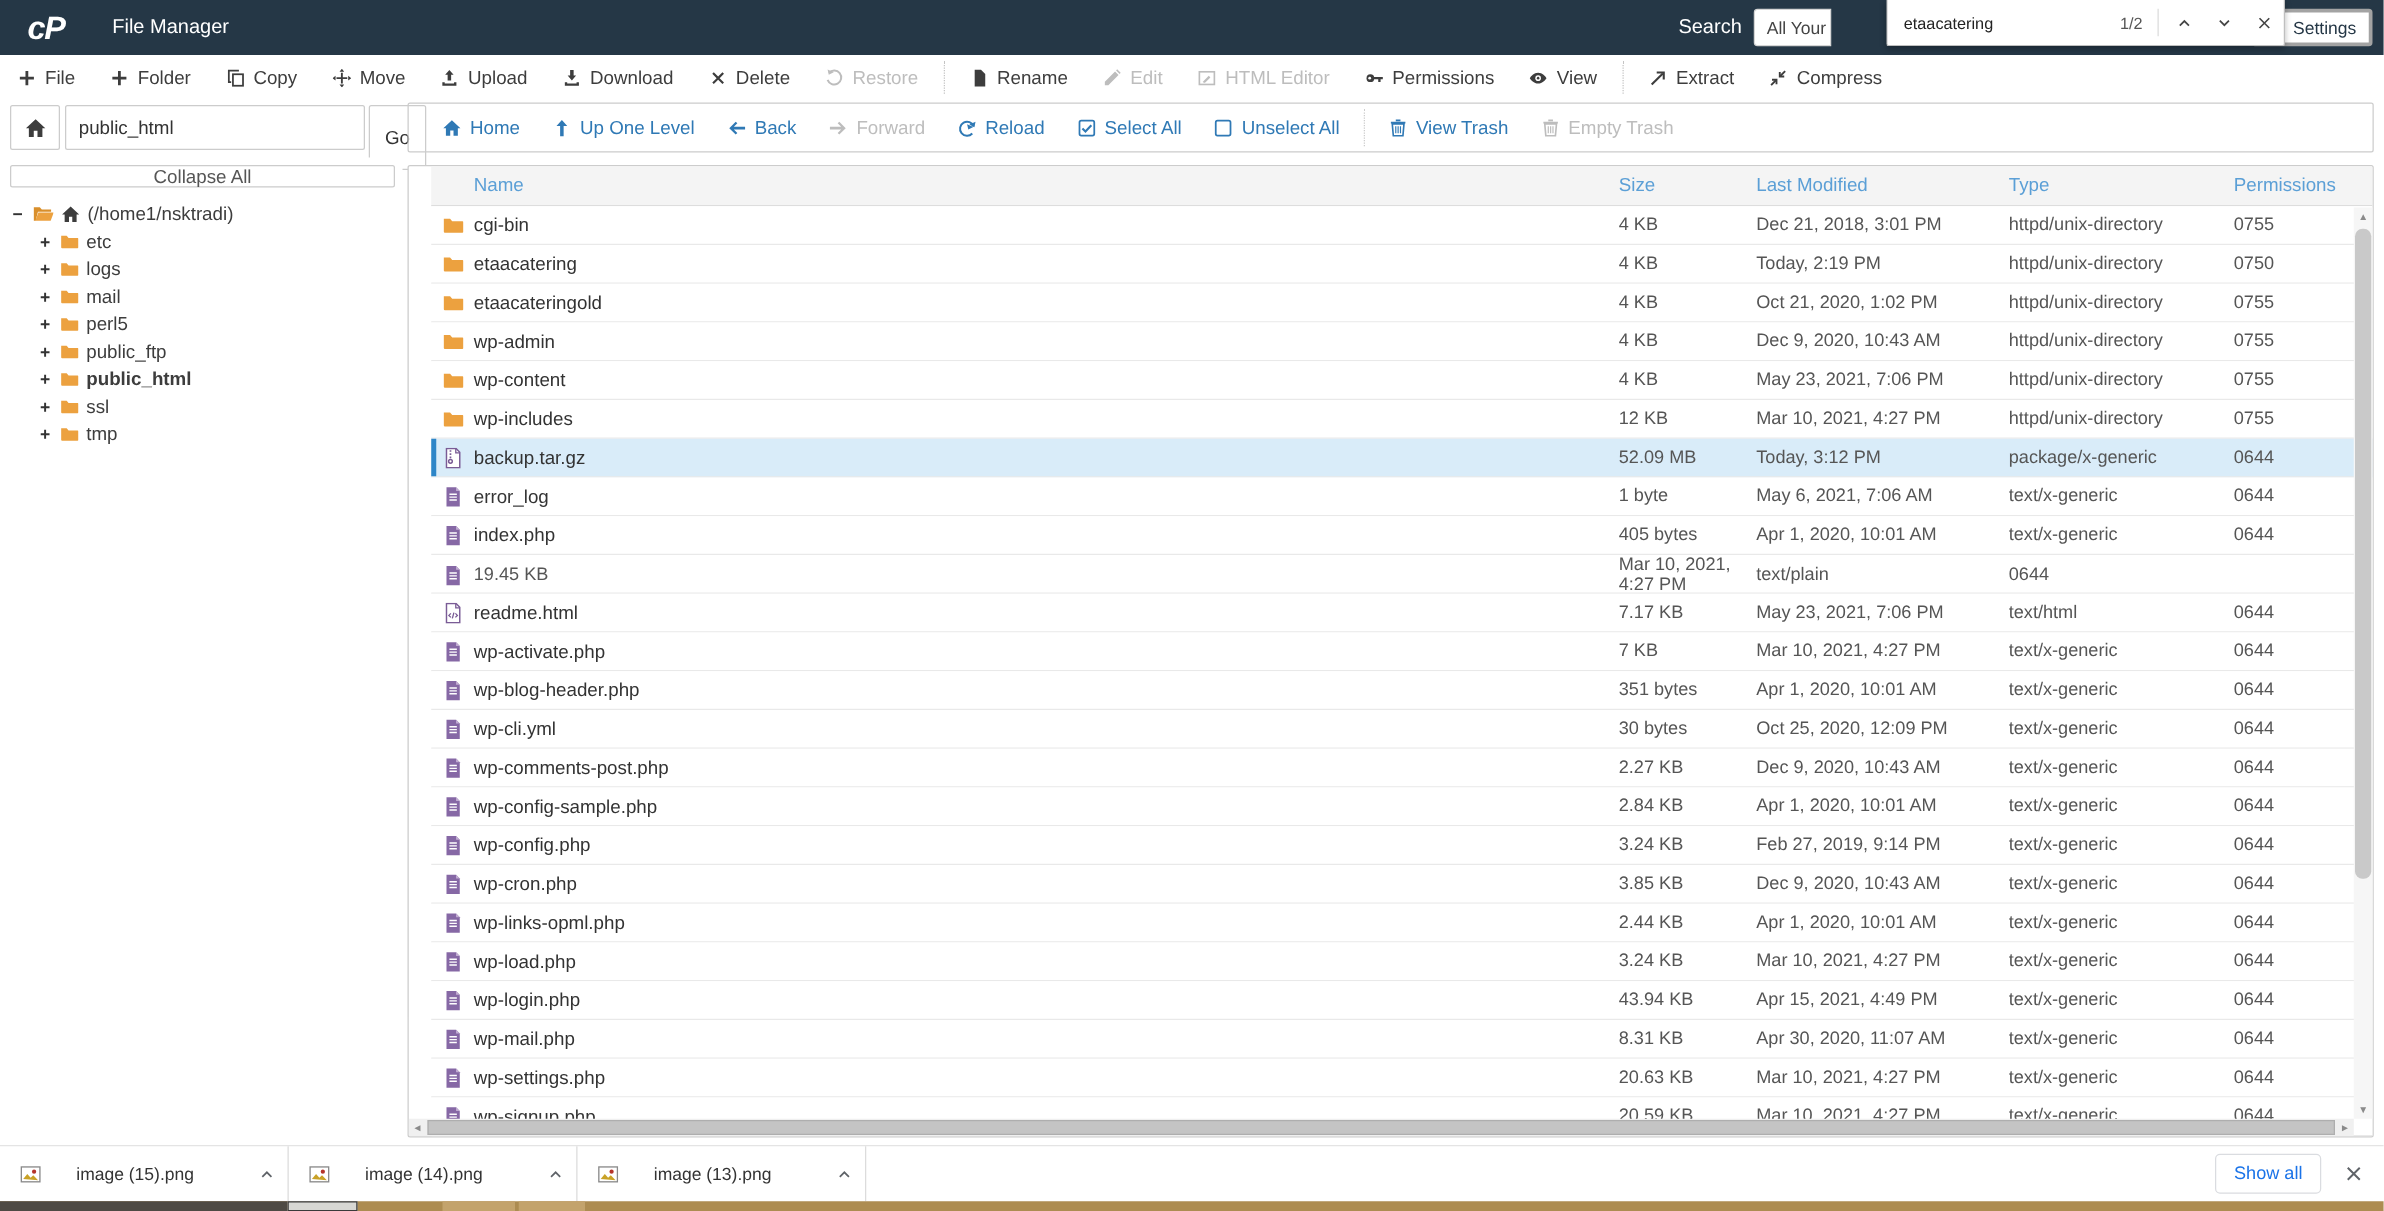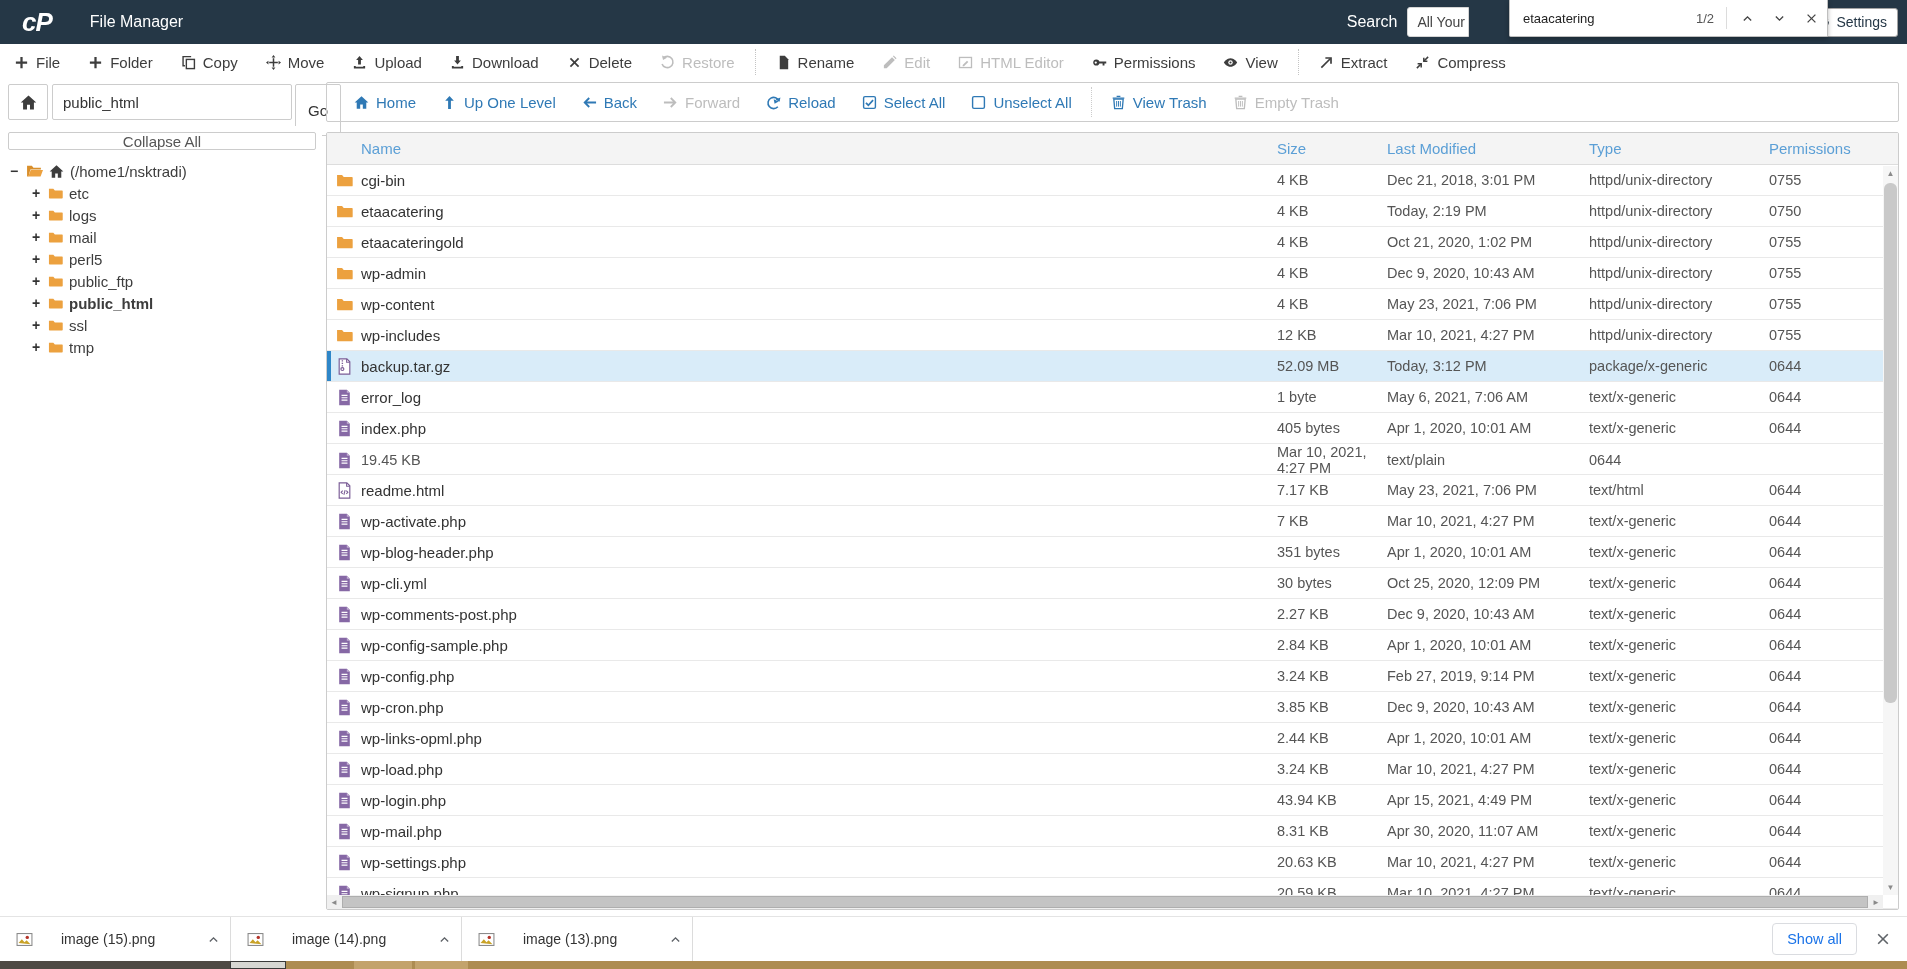--- a/index.html
+++ b/index.html
@@ -12,21 +12,21 @@
   .app-header { position:absolute; top:0; left:0; width:100%; height:44px;
     background:#253746; display:flex; align-items:center; }
   .logo { font-style:italic; font-weight:bold; color:#fff; font-size:26px;
     margin:0 14px 0 22px; letter-spacing:-1px; }
   .app-title { color:#fff; font-size:16px; font-weight:400;margin-left:24px; }
   .hdr-right { position:absolute; right:0; top:0; height:44px; display:flex; align-items:center; }
   .search-label { color:#fff; font-size:16px; margin-right:10px; }
   .scope-select { width:62px; height:30px; background:#fff; border:1px solid #d5d5d5;
     border-radius:3px 0 0 3px; color:#444; font-size:14px; line-height:28px;
     padding-left:9px; overflow:hidden; white-space:nowrap; }
-  .settings-btn { height:29px; background:#fff; border:1px solid #a3a3a3; border-radius:3px;
+  .settings-btn { height:29px; background:#fff; border:3px solid #a3a3a3; border-radius:3px;
     display:flex; align-items:center; gap:6px; padding:12px 10px; margin:0 9px 0 6px;
     color:#253746; font-size:14px; }
   
   .findbar { position:absolute; top:0; left:1509px; width:319px; height:37px; background:#fff;
     border:1px solid #bfbfbf; border-top:none; border-radius:0 0 2px 2px;
     box-shadow:0 2px 5px rgba(0,0,0,.28); display:flex; align-items:center; z-index:50; }
   .findbar .query { font-size:13px; color:#222; margin-left:13px; flex:1; }
   .findbar .count { font-size:13px; color:#555; margin-right:12px; }
   .findbar .fdiv { width:1px; height:22px; background:#dcdcdc; margin-right:4px; }
   .findbar .fbtn { width:32px; height:30px; display:flex; align-items:center; justify-content:center; color:#454545; }
@@ -61,21 +61,21 @@
   .collapse-all { margin:6px 6px 10px 8px; height:18px; border:1px solid #ccc; border-radius:2px;
     display:flex; align-items:center; justify-content:center; color:#555; font-size:15px; }
   .tree-root, .tree-item { display:flex; align-items:center; gap:6px; height:22px; font-size:15px; color:#3d3d3d; cursor:pointer; }
   .tree-root { padding-left:10px; margin-top:8px; }
   .tree-item { padding-left:32px; }
   .twisty { font-weight:bold; color:#333; width:10px; font-size:14px; }
   .tree-item.active .tlabel { font-weight:bold; }
 
   
   .tablewrap { position:absolute; top:132px; left:326px; width:1573px; height:778px;
-    border:1px solid #ccc; border-radius:2px; overflow:hidden; background:#fff; }
+    border:1px solid #ccc; border-radius:2px; overflow:hidden; background:#fff;padding-left:18px; }
   .tgrid { display:grid; grid-template-columns:34px 916px 110px 202px 180px 80px; align-items:center; }
   .thead { height:32px; background:#f4f4f4; border-bottom:1px solid #ddd; }
   .thead .hcell { color:#5b9fd6; font-size:15px; cursor:pointer; }
   .trow { height:31px; border-bottom:1px solid #e9e9e9; background:#fff; position:relative; cursor:pointer; }
   .trow .fname { color:#333; font-size:15px; }
   .trow .fmeta { color:#555; font-size:14.5px; }
   .trow .icell { display:flex; justify-content:center; }
   .trow.selected { background:#d9ecf9; }
   .trow.selected::before { content:""; position:absolute; left:0; top:0; bottom:0; width:4px; background:#2e86c8; }
 

